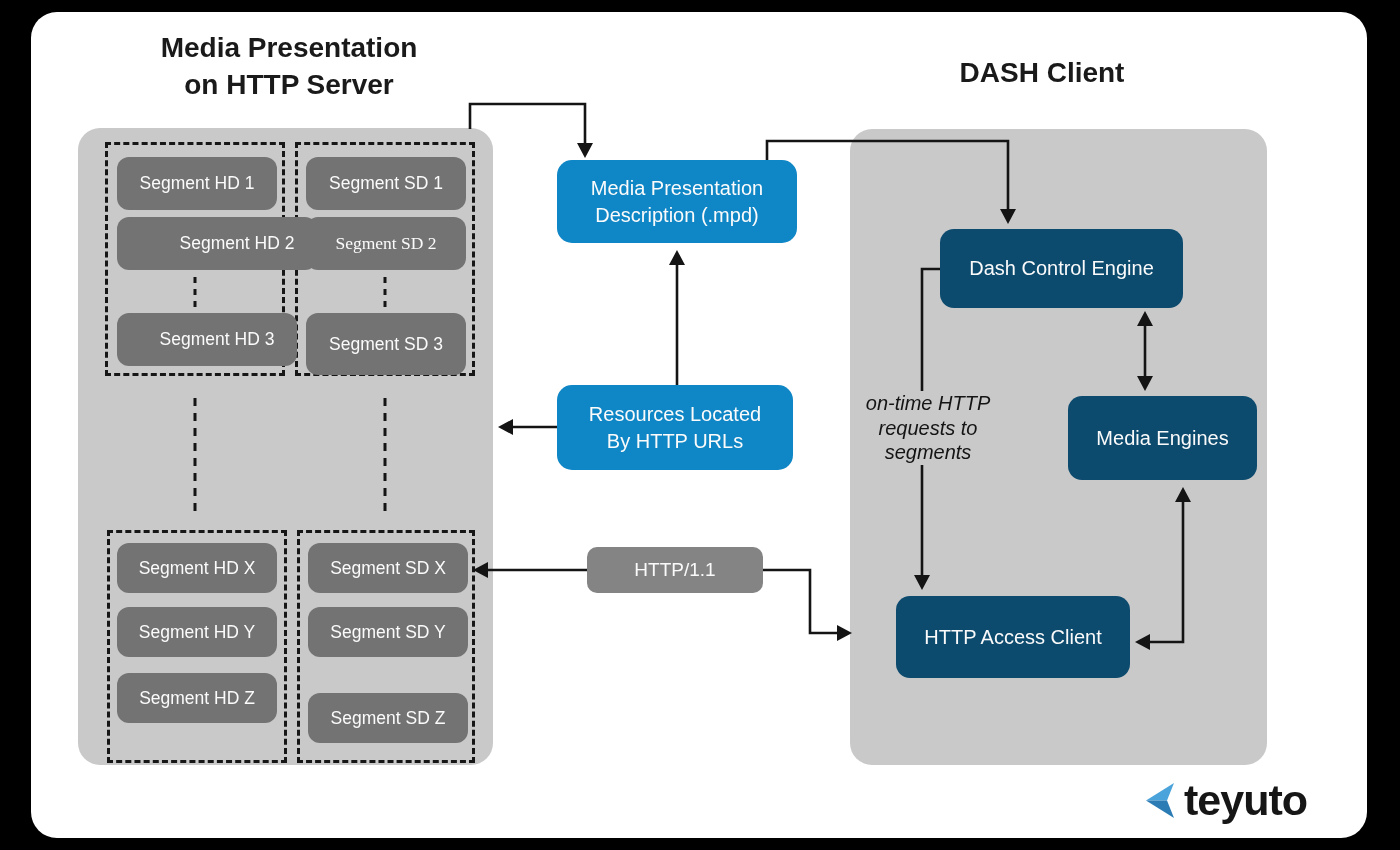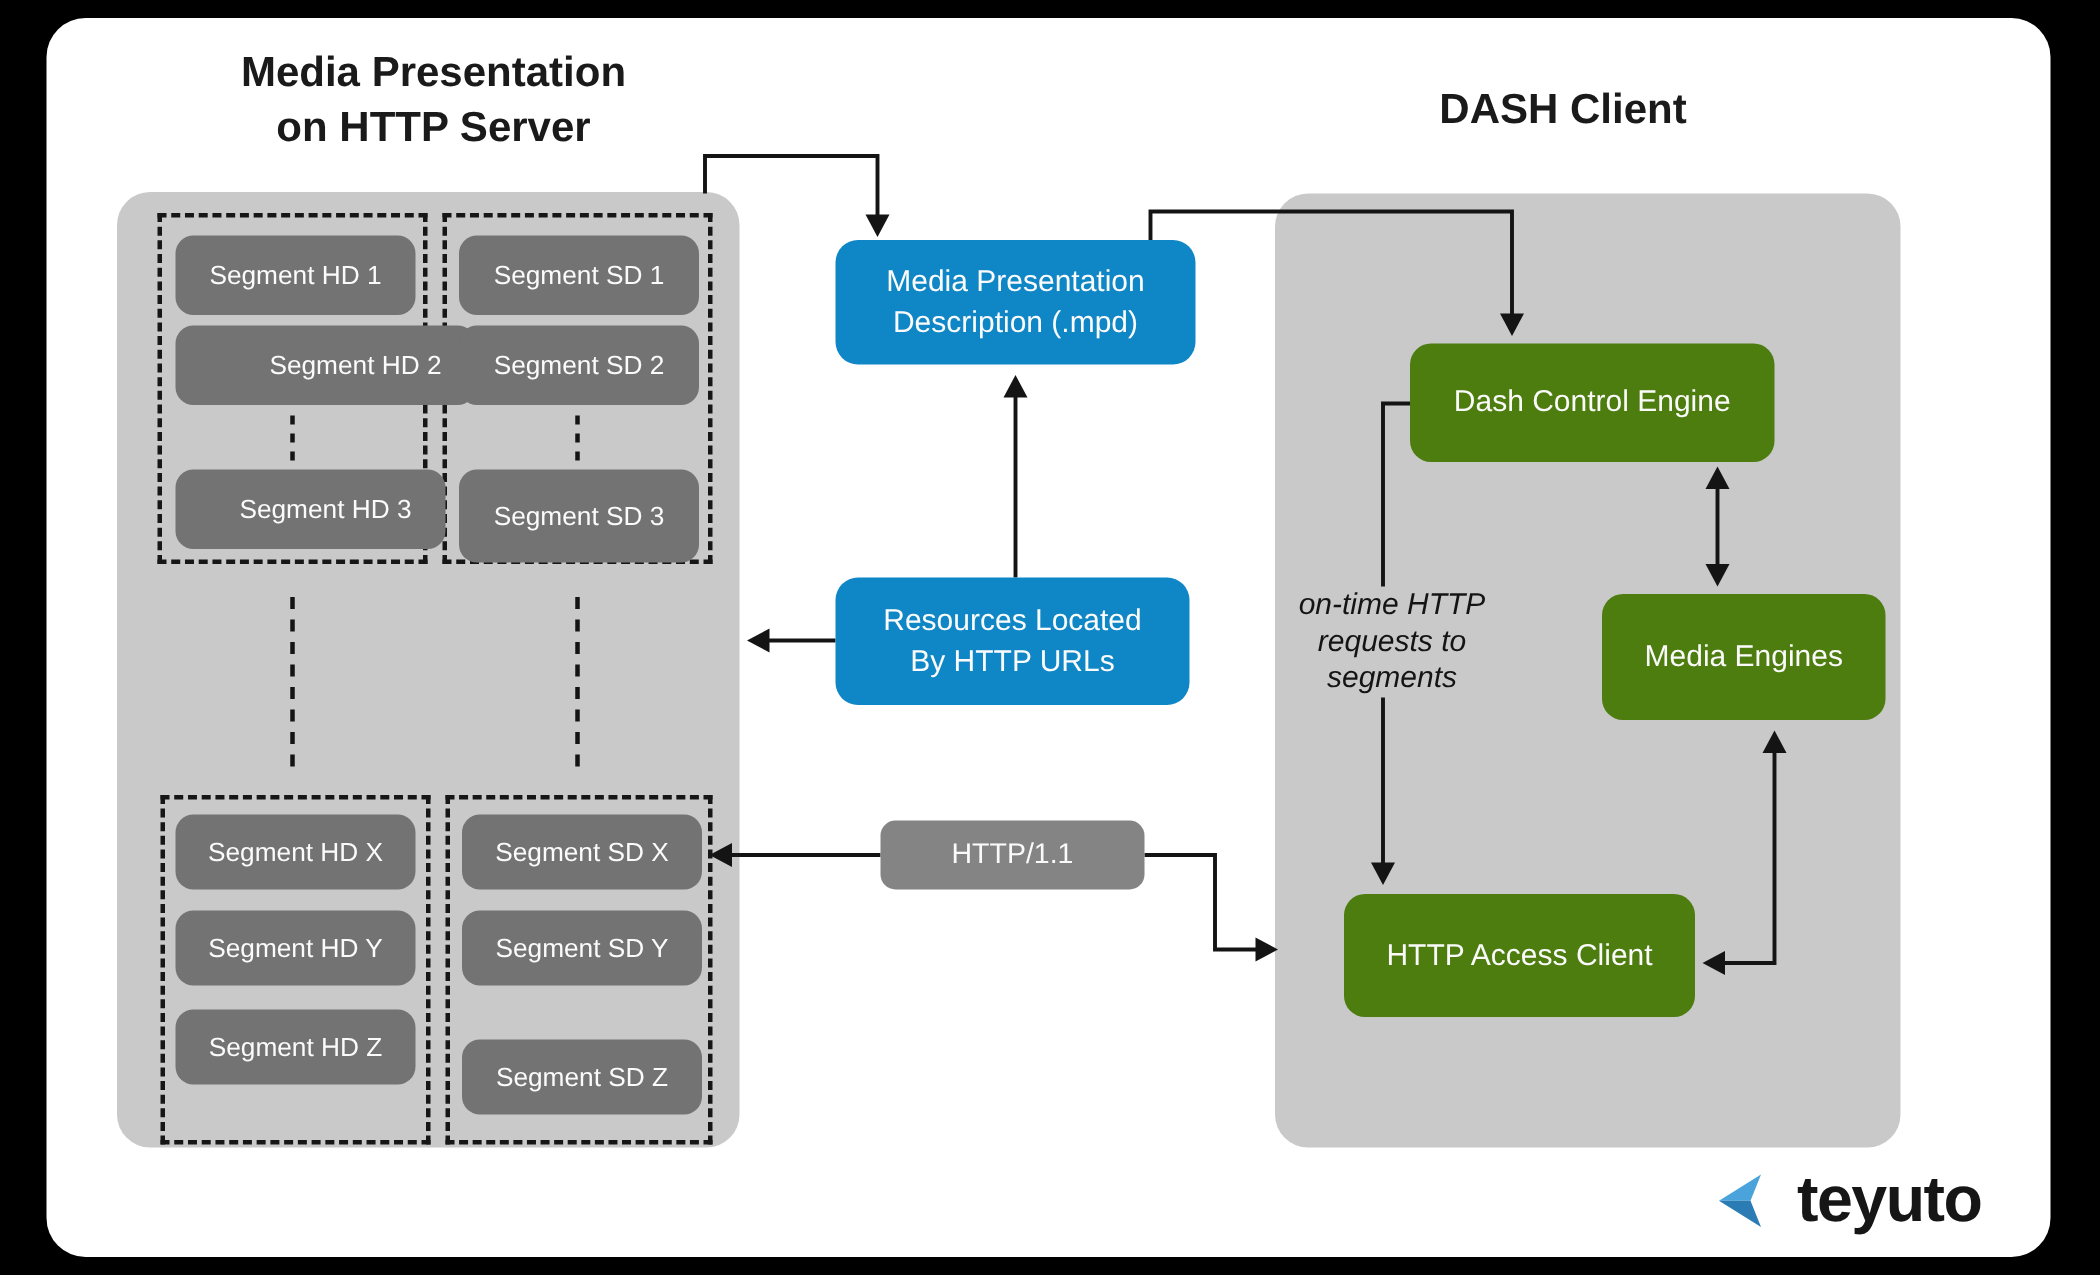--- a/index.html
+++ b/index.html
@@ -27,35 +27,35 @@
     white-space:nowrap;
   }
   
   .bluebox{
     position:absolute;background:#0f86c5;border-radius:15px;color:#fbfbfb;
     font-size:20px;line-height:27px;text-align:center;
     display:flex;flex-direction:column;align-items:center;justify-content:center;
   }
   
   .graybox{
-    position:absolute;background:#4d7c0f;border-radius:14px;color:#fafafa;
+    position:absolute;background:#0c4a6e;border-radius:14px;color:#fafafa;
     font-size:20px;display:flex;align-items:center;justify-content:center;white-space:nowrap;
   }
   .note{
     position:absolute;left:850px;top:391px;width:156px;
     background:#c9c9c9;color:#141414;font-style:italic;font-size:20px;line-height:24.5px;
     text-align:center;z-index:6;
   }
   svg.wires{position:absolute;left:0;top:0;z-index:5;}
   .boxlayer{z-index:7;}
   
   .logo{position:absolute;left:1146px;top:779px;display:flex;align-items:center;z-index:8;}
   .logo-text{
     color:#161616;font-weight:bold;font-size:43px;letter-spacing:-1px;line-height:43px;
-    margin-left:24px;font-family:"Liberation Sans","DejaVu Sans",sans-serif;
+    margin-left:10px;font-family:"Liberation Sans","DejaVu Sans",sans-serif;
   }
 </style>
 </head>
 <body>
 
 <div class="stage">
   <div class="sheet"></div>
 
   <div class="title" style="left:98px;top:29px;width:382px;">
     <span>Media Presentation</span><br>
@@ -111,21 +111,21 @@
       <polygon points="473,570 488,562 488,578"></polygon>
       <polygon points="852,633 837,625 837,641"></polygon>
     </g>
   </svg>
 
   <div class="seg boxlayer" style="left:117px;top:157px;height:53px;">Segment HD 1</div>
   <div class="seg boxlayer" style="left:117px;top:217px;height:53px;padding-left:40px;">Segment HD 2</div>
   <div class="seg boxlayer" style="left:117px;top:313px;height:53px;padding-left:20px;">Segment HD 3</div>
 
   <div class="seg boxlayer" style="left:306px;top:157px;height:53px;">Segment SD 1</div>
-  <div class="seg boxlayer" style="left:306px;top:217px;height:53px;">Segment SD 2</div>
+  <div class="seg boxlayer" style="left:306px;top:217px;height:53px;font-family:Liberation Serif, serif;">Segment SD 2</div>
   <div class="seg boxlayer" style="left:306px;top:313px;height:62px;">Segment SD 3</div>
 
   <div class="seg boxlayer" style="left:117px;top:543px;height:50px;">Segment HD X</div>
   <div class="seg boxlayer" style="left:117px;top:607px;height:50px;">Segment HD Y</div>
   <div class="seg boxlayer" style="left:117px;top:673px;height:50px;">Segment HD Z</div>
 
   <div class="seg boxlayer" style="left:308px;top:543px;height:50px;">Segment SD X</div>
   <div class="seg boxlayer" style="left:308px;top:607px;height:50px;">Segment SD Y</div>
   <div class="seg boxlayer" style="left:308px;top:693px;height:50px;">Segment SD Z</div>
 

